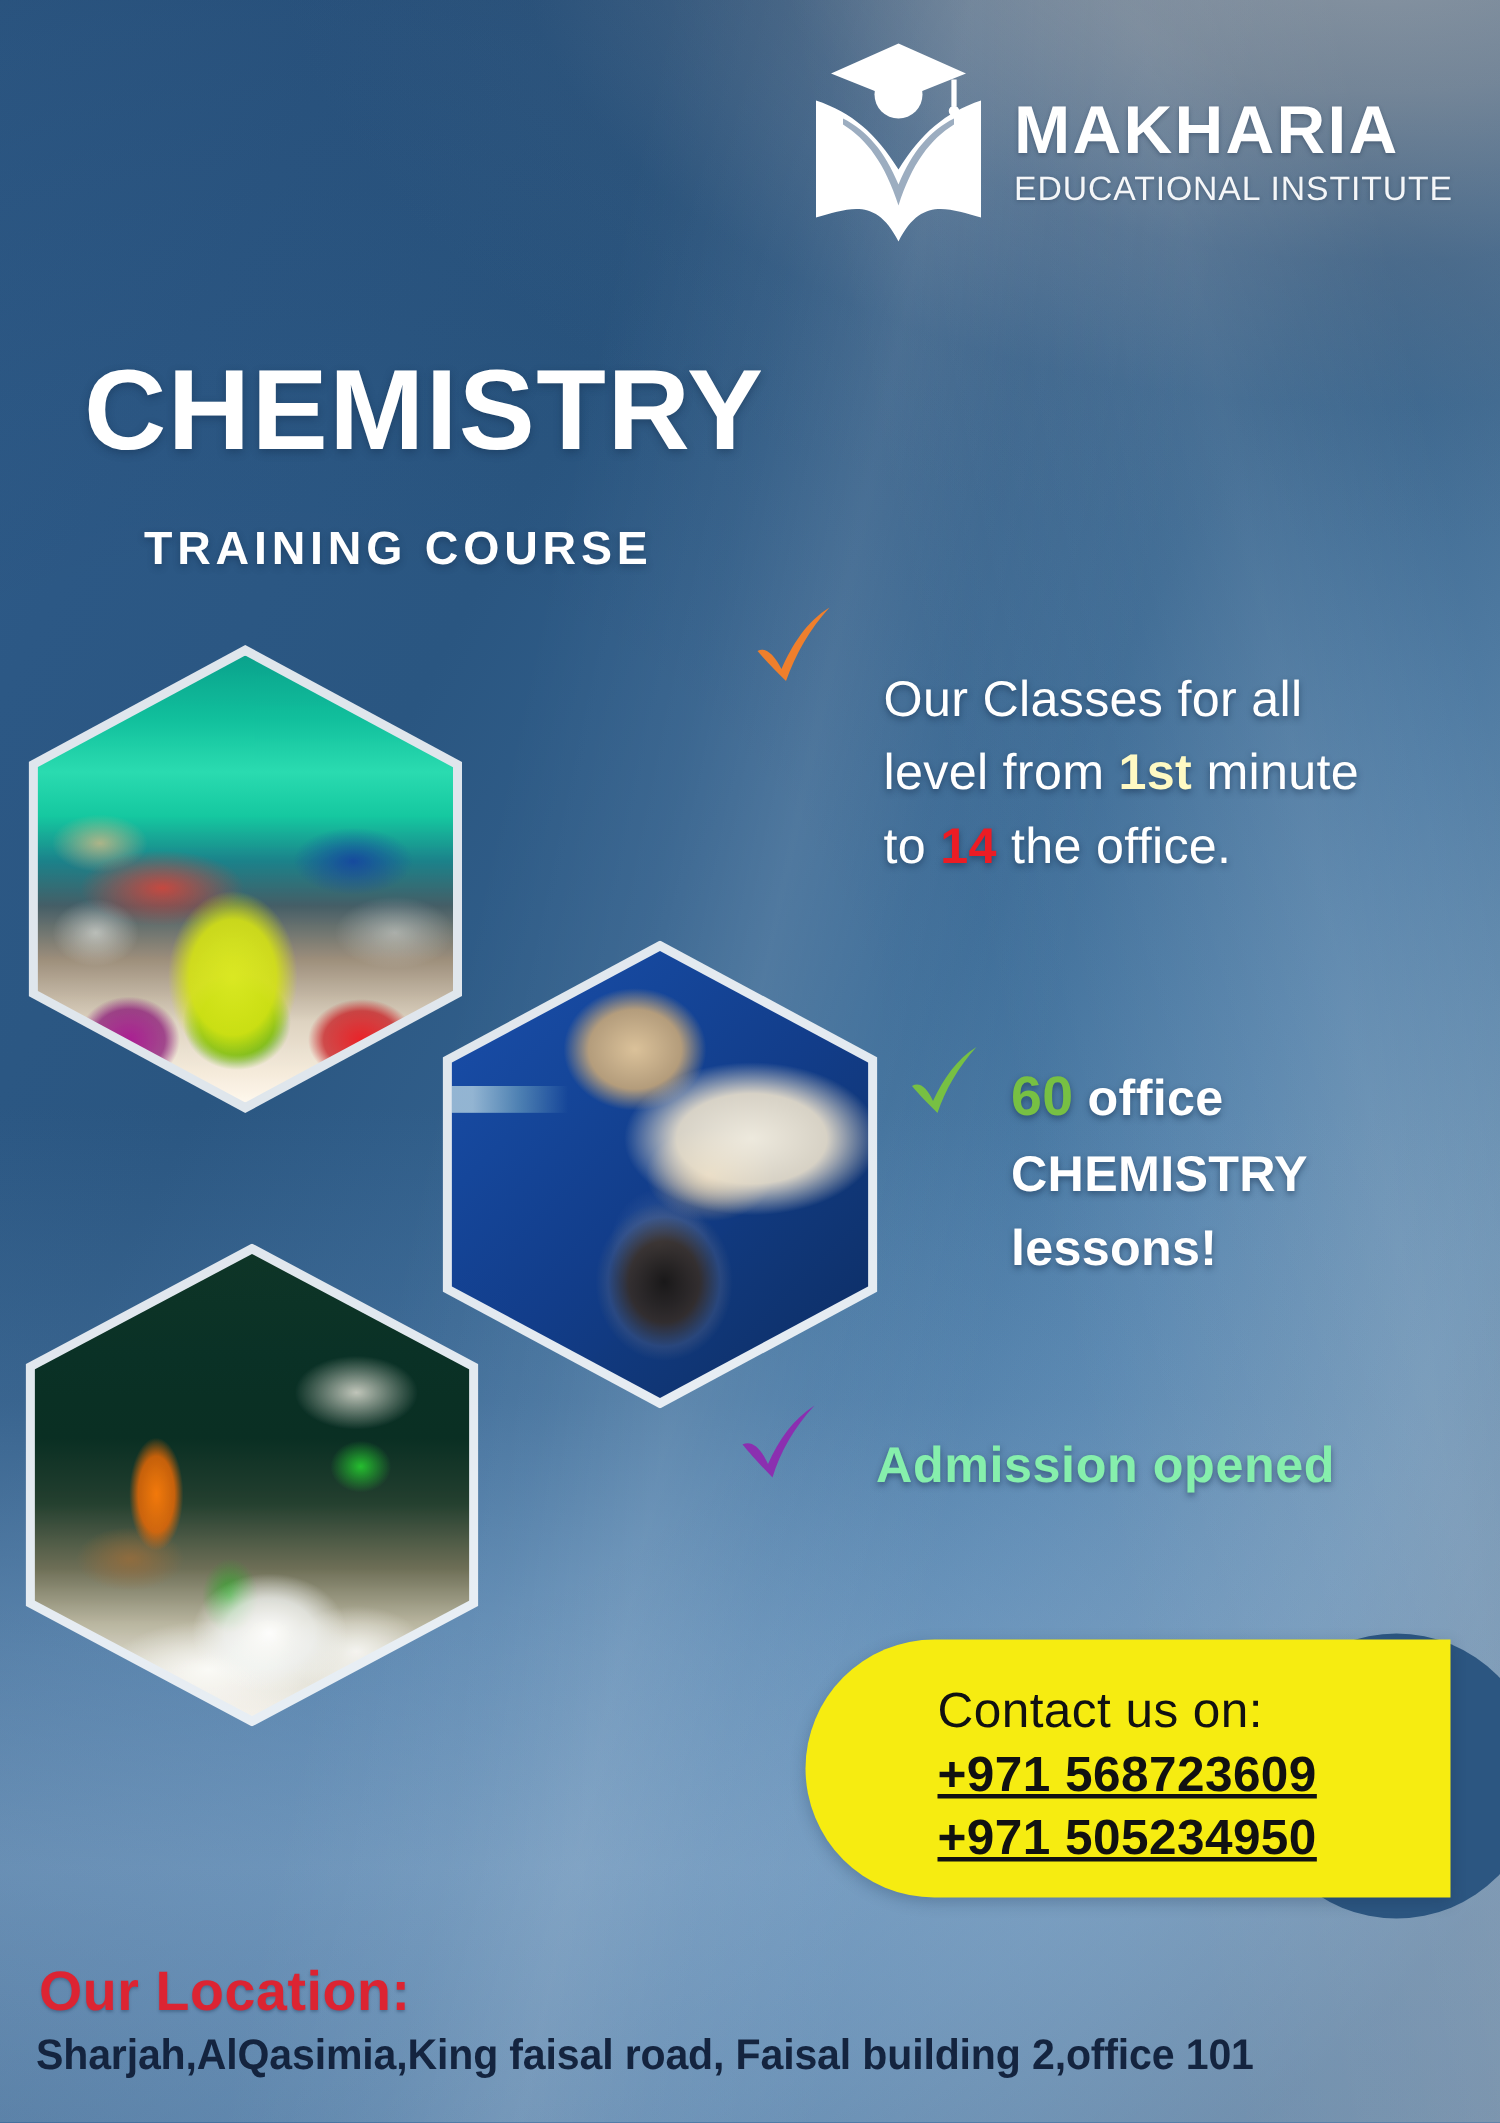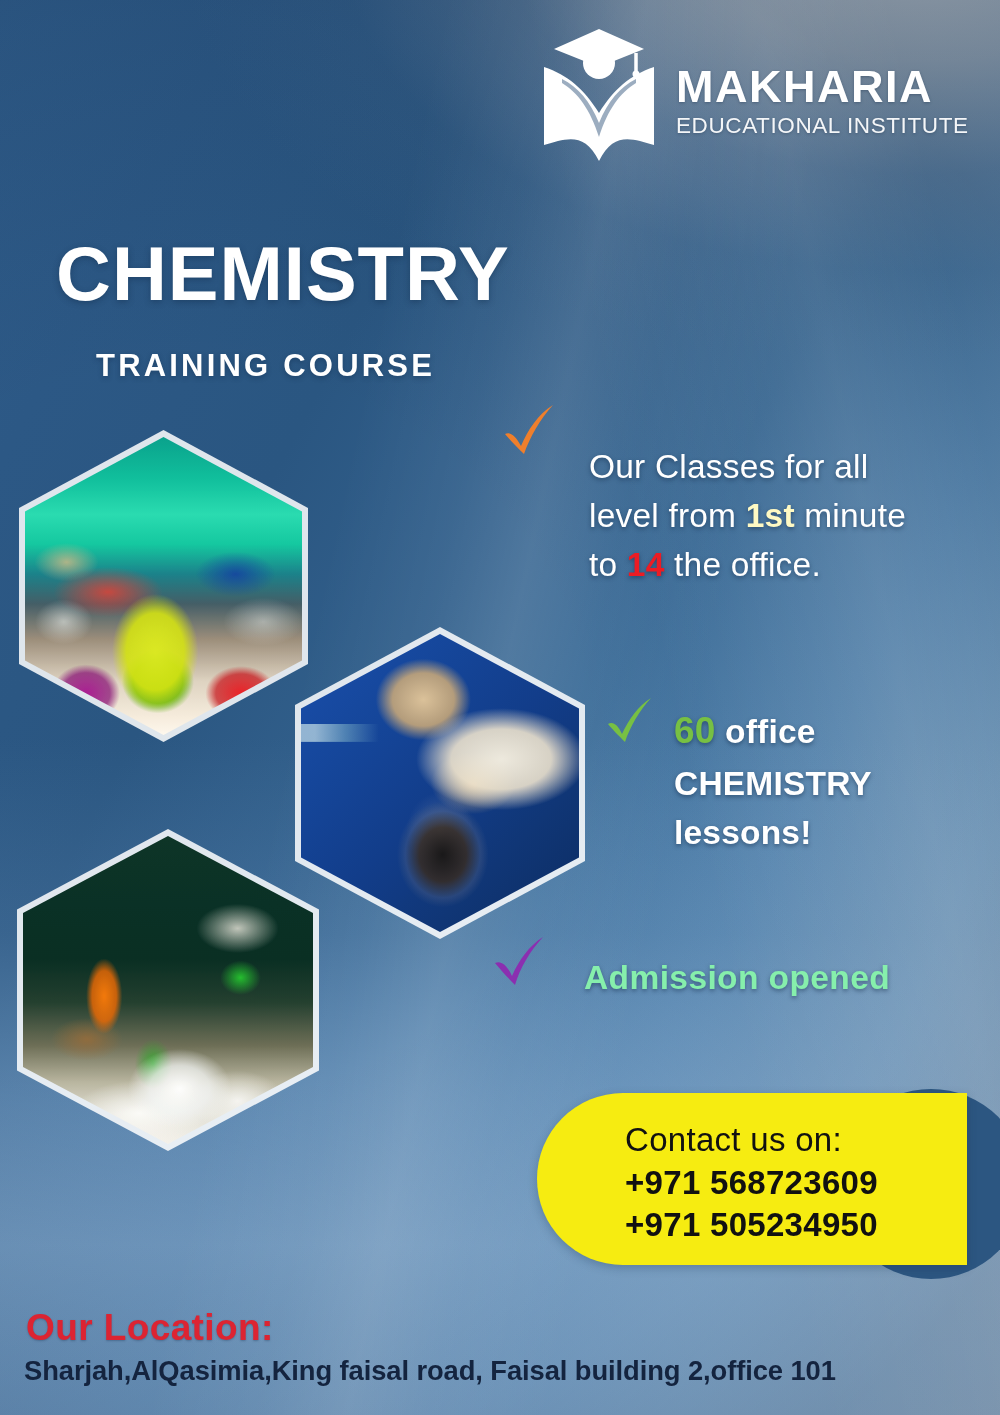--- a/index.html
+++ b/index.html
@@ -234,21 +234,21 @@
   }
   .contact-inner{
     position:absolute; left:88px; top:26px;
     width:340px;
   }
   .contact-line{
     font-size:33px; color:#111111; line-height:1.29;
     letter-spacing:0.3px;
     white-space:nowrap;
   }
-  .contact-line.phone{ font-weight:bold; }
+  .contact-line.phone{ font-weight:bold;text-decoration:underline; }
 
   
   .loc-title{
     position:absolute; left:26px; top:1309px;
     font-size:37px; font-weight:bold; color:#dc2432;
     letter-spacing:0.4px; line-height:1;
     text-shadow:0 1px 2px rgba(30,55,85,0.35);
   }
   .loc-addr{
     position:absolute; left:24px; top:1356px;

